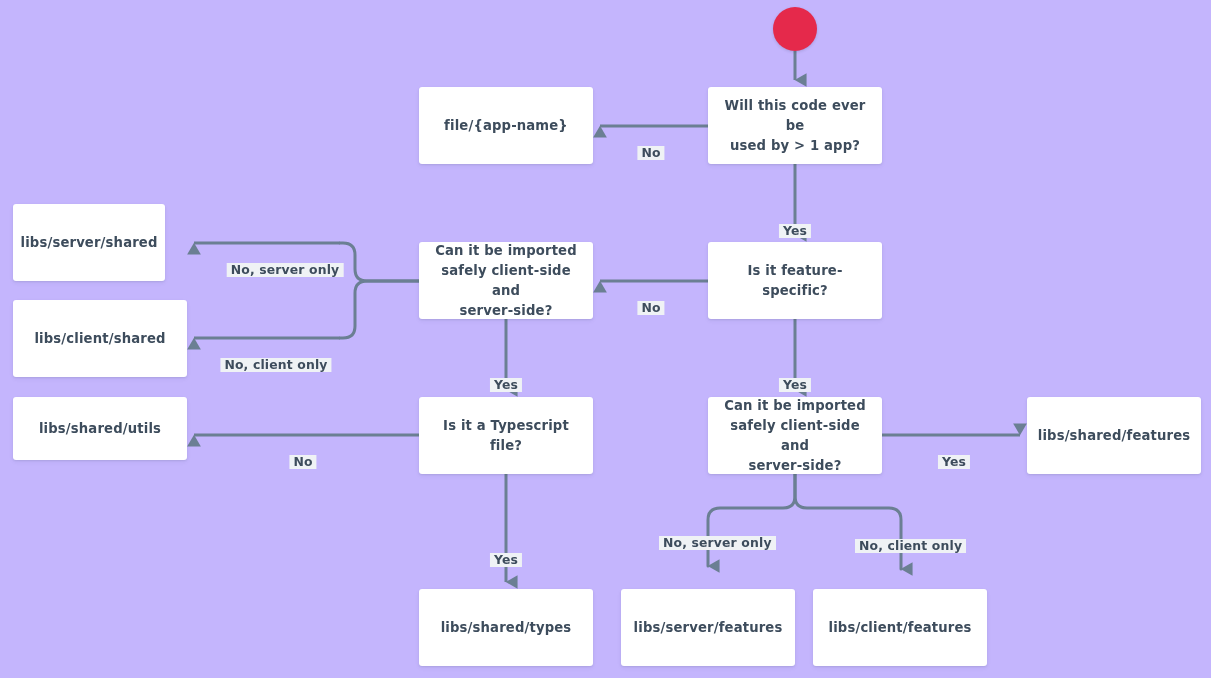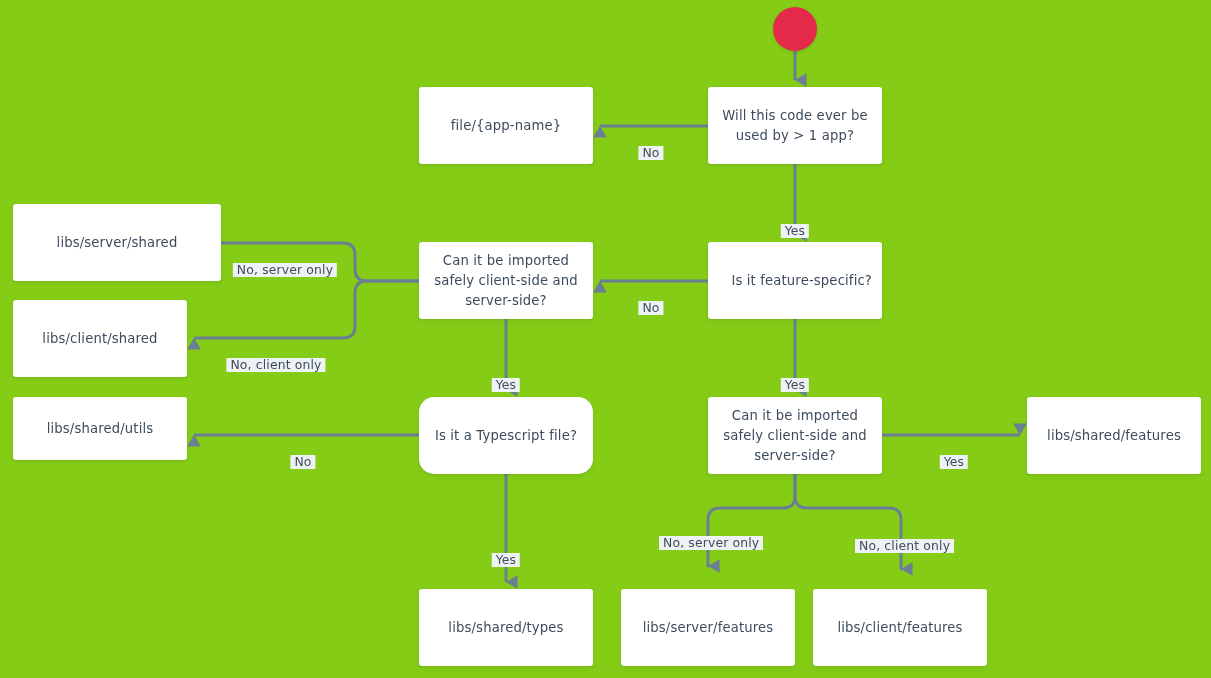--- a/index.html
+++ b/index.html
@@ -10,21 +10,22 @@
   body {
     width: 1211px;
     height: 678px;
     overflow: hidden;
     font-family: "DejaVu Sans", sans-serif;
   }
   #diagram-root {
     position: relative;
     width: 1211px;
     height: 678px;
-    background: #84cc16;
+    background: #c4b5fd;
+    font-weight: bold;
   }
   svg.edge-layer {
     position: absolute;
     left: 0;
     top: 0;
     width: 1211px;
     height: 678px;
     overflow: visible;
   }
   .node-box {
@@ -158,29 +159,29 @@
   <div class="node-box" style="left:708px; top:242px; width:174px; height:77px;justify-content:flex-end;">
     <span class="node-label">Is it feature-specific?</span>
   </div>
 
   <div class="node-box" style="left:419px; top:242px; width:174px; height:77px;">
     <span class="node-label">Can it be imported
 safely client-side and
 server-side?</span>
   </div>
 
-  <div class="node-box" style="left:13px; top:204px; width:208px; height:77px;">
+  <div class="node-box" style="left:13px; top:204px; width:152px; height:77px;">
     <span class="node-label">libs/server/shared</span>
   </div>
 
   <div class="node-box" style="left:13px; top:300px; width:174px; height:77px;">
     <span class="node-label">libs/client/shared</span>
   </div>
 
-  <div class="node-box" style="left:419px; top:397px; width:174px; height:77px;border-radius:15px;">
+  <div class="node-box" style="left:419px; top:397px; width:174px; height:77px;">
     <span class="node-label">Is it a Typescript file?</span>
   </div>
 
   <div class="node-box" style="left:708px; top:397px; width:174px; height:77px;">
     <span class="node-label">Can it be imported
 safely client-side and
 server-side?</span>
   </div>
 
   <div class="node-box" style="left:13px; top:397px; width:174px; height:63px;">

